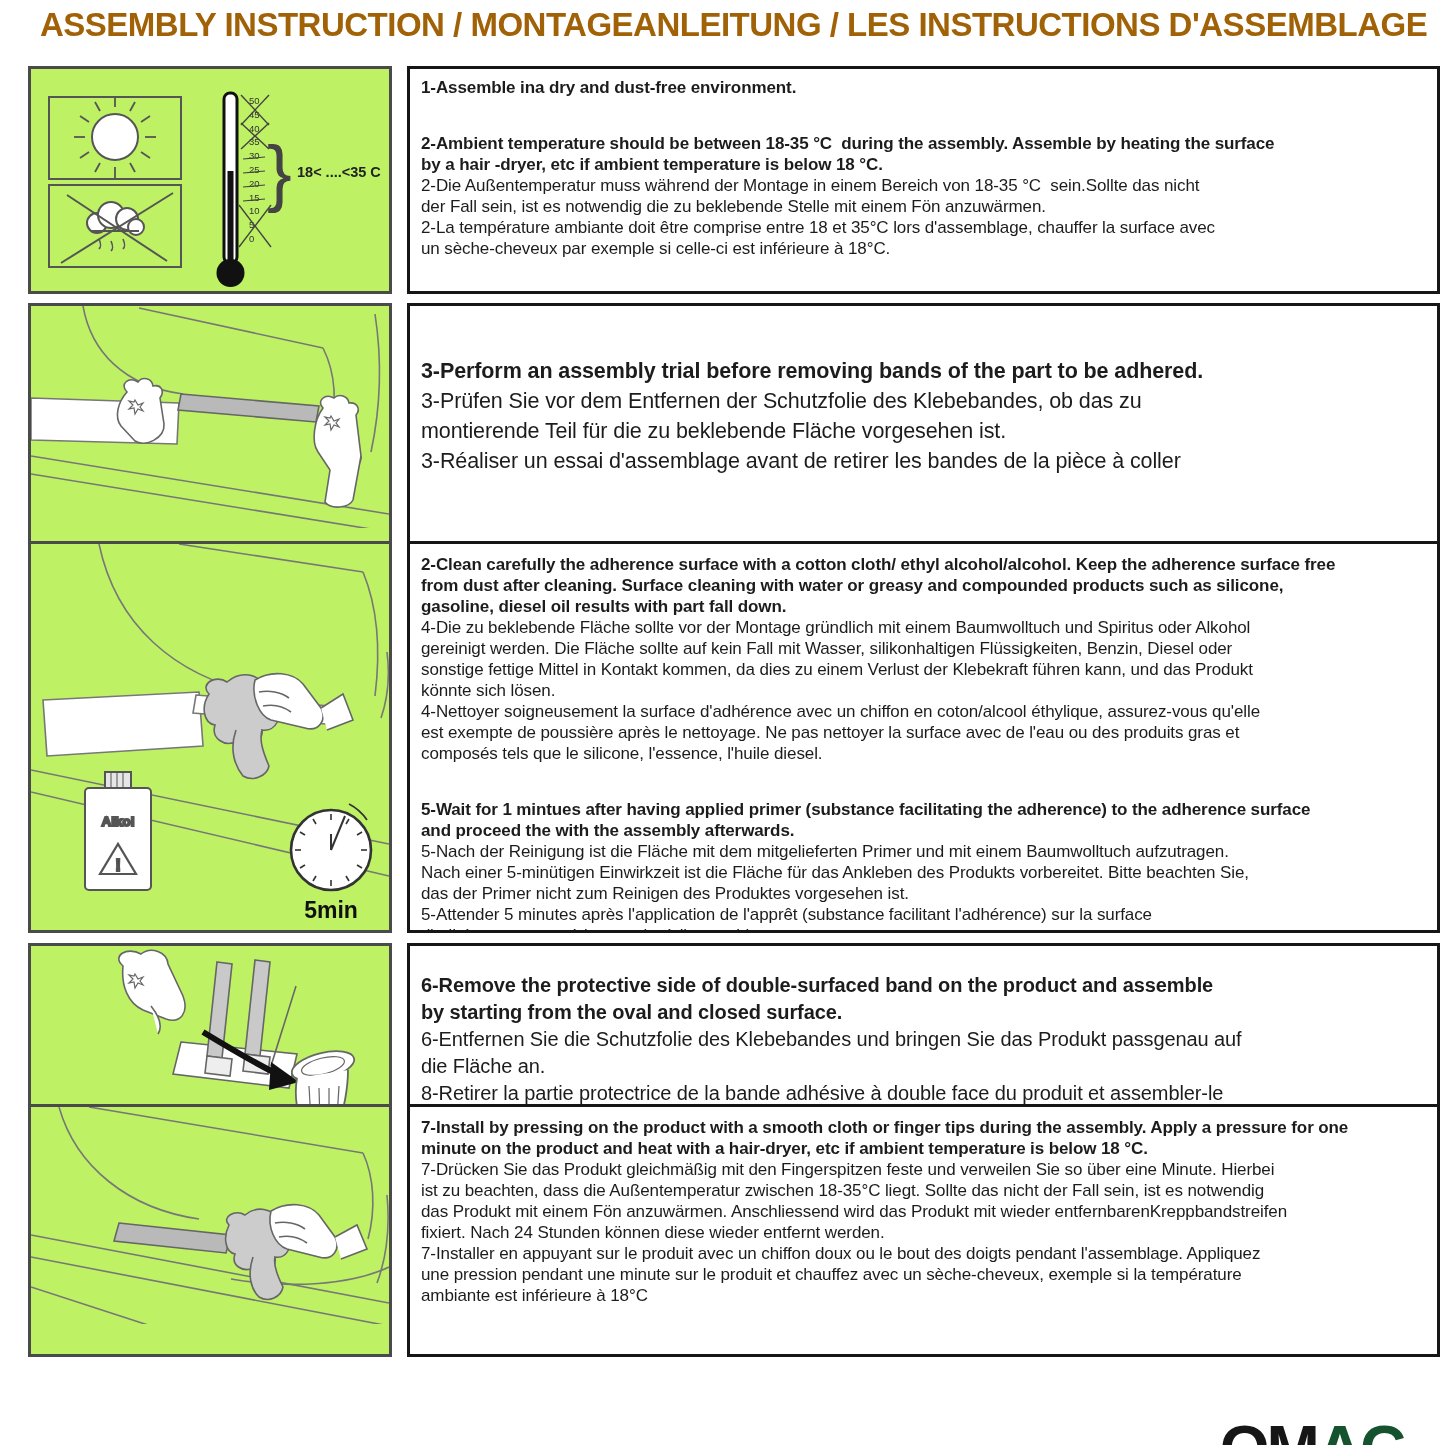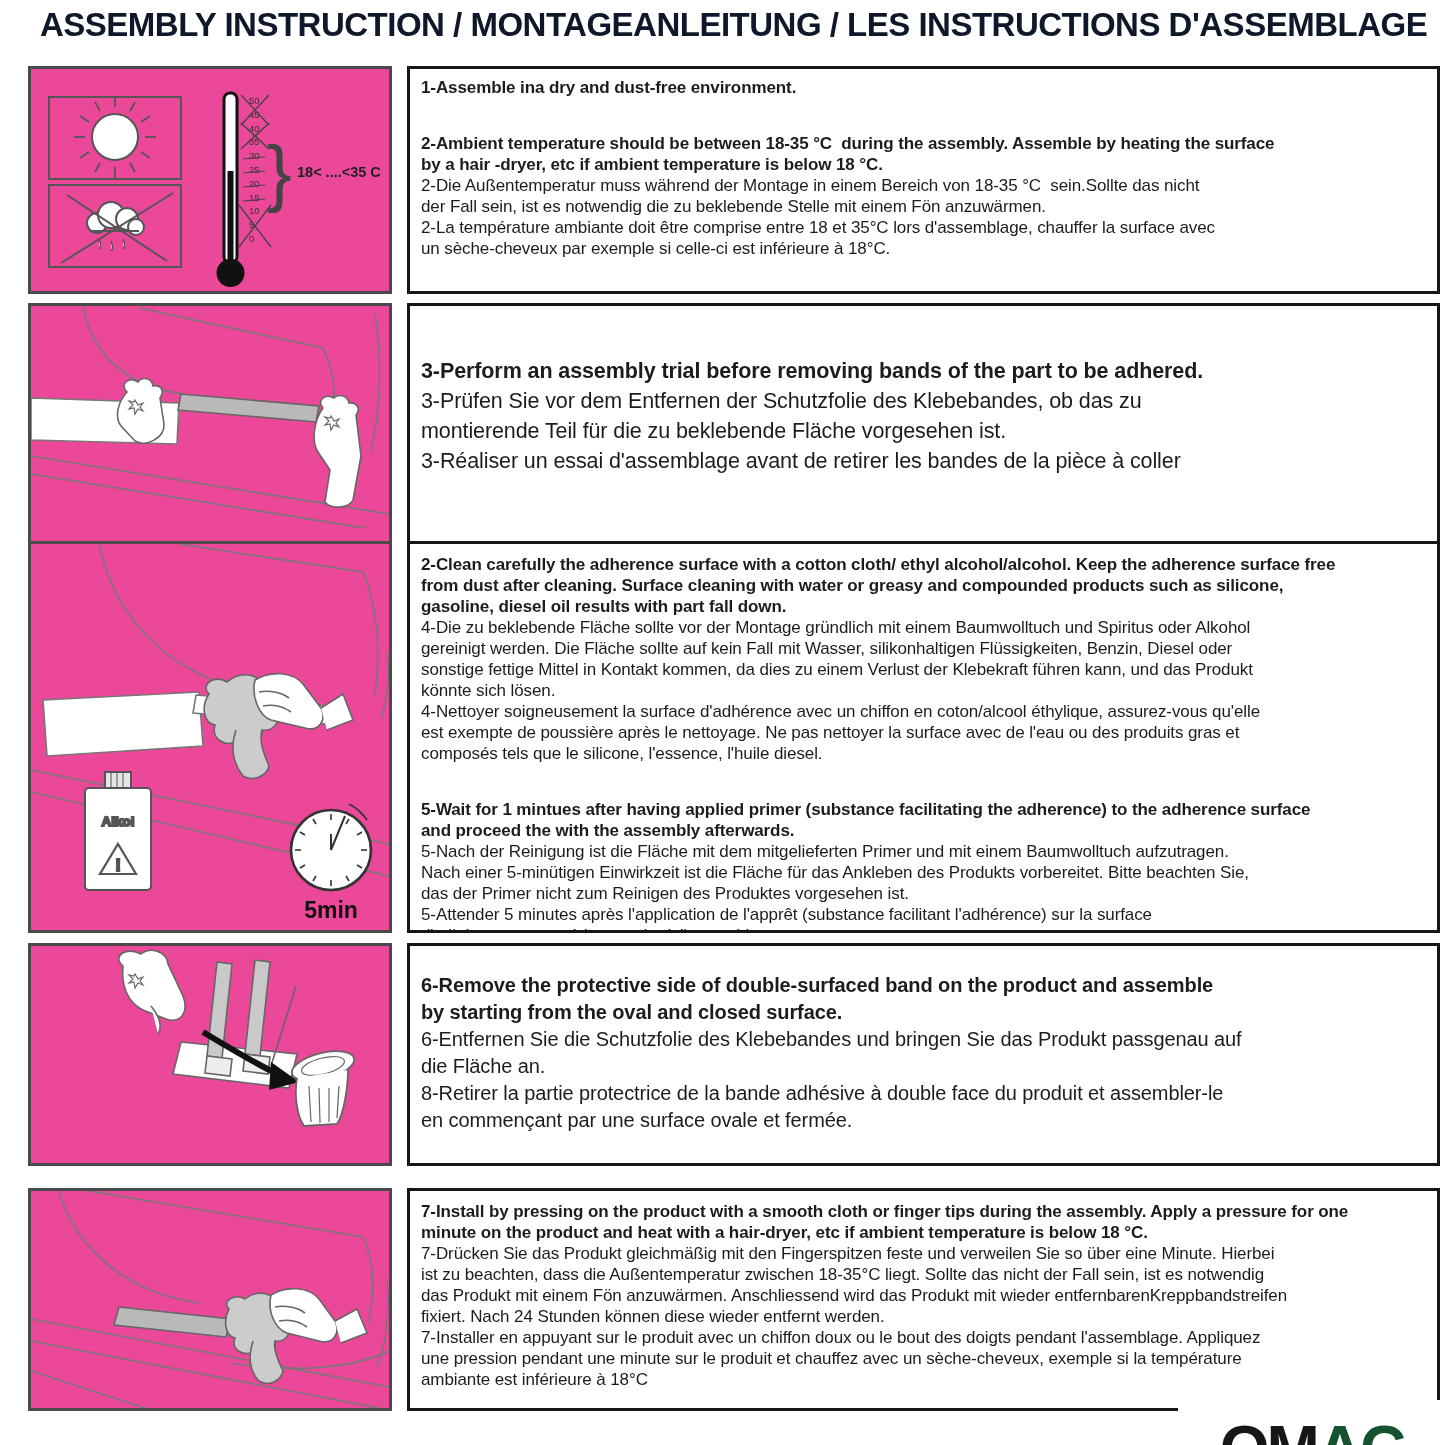--- a/index.html
+++ b/index.html
@@ -1,28 +1,28 @@
 <!DOCTYPE html>
 <html><head>
 <meta charset="utf-8">
 <style>
   html,body{margin:0;padding:0;background:#fff;}
   .page{position:relative;width:1445px;height:1445px;background:#fff;overflow:hidden;
         font-family:"Liberation Sans",sans-serif;color:#1c1c1c;}
   .title{position:absolute;left:40px;top:6px;font-size:33px;font-weight:700;
-         letter-spacing:-0.5px;color:#0f172a;white-space:pre;}
-  .artbox{position:absolute;left:28px;width:364px;border:3px solid #4a4a4a;background:#ec4899;
+         letter-spacing:-0.5px;color:#a16207;white-space:pre;}
+  .artbox{position:absolute;left:28px;width:364px;border:3px solid #4a4a4a;background:#bef264;
           box-sizing:border-box;overflow:hidden;}
   .tbox{position:absolute;left:407px;width:1033px;border:3px solid #161616;background:#fff;
         box-sizing:border-box;overflow:hidden;padding-left:11px;padding-right:22px;}
   .r1{top:66px;height:228px;}
   .r2{top:303px;height:273px;}
   .r3{top:541px;height:392px;}
   .r4{top:943px;height:223px;}
-  .r5{top:1188px;height:223px;}
+  .r5{top:1104px;height:253px;}
   .lines{white-space:pre;margin:0;letter-spacing:-0.1px;}
   .b{font-weight:700;}
   .small{font-size:17px;line-height:21px;}
   .gap{margin-top:35px;}
   .t1{padding-top:8px;}
   .t2{padding-top:50px;font-size:21.5px;line-height:30px;}
   .t3{padding-top:10px;}
   .t4{padding-top:26px;font-size:20px;line-height:27px;}
   .t5{padding-top:10px;}
   .t5 .lines{line-height:21px;font-size:17px;}

